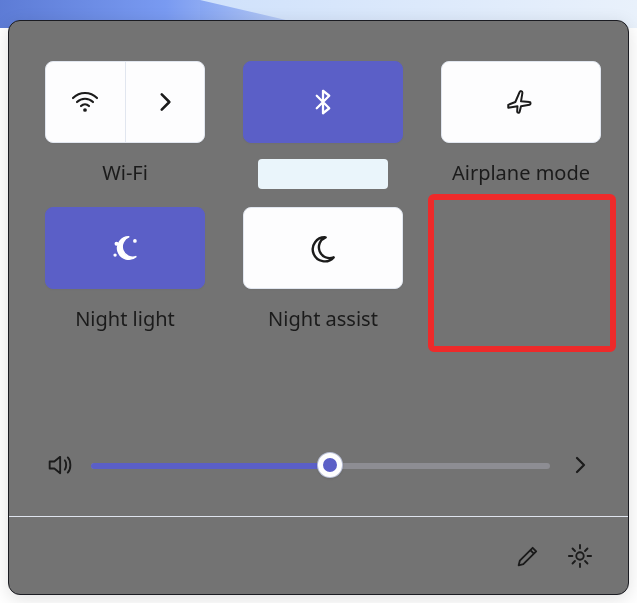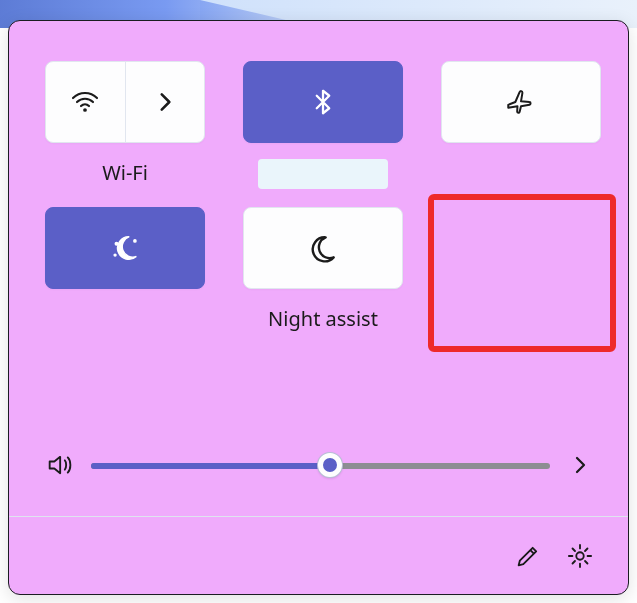--- a/index.html
+++ b/index.html
@@ -14,21 +14,21 @@
     opacity: 0.9;
   }
   .desk-light {
     position: absolute; top: 0; left: 200px; right: 0; height: 28px;
     background: linear-gradient(90deg, #cfe1fb 0%, #e9f1fb 100%);
   }
 
   .panel {
     position: absolute;
     left: 8px; top: 20px; right: 8px; bottom: 8px;
-    background: #f0abfc;
+    background: #737373;
     border: 1px solid #1b1c22;
     border-radius: 12px;
     box-shadow: 0 4px 18px rgba(0,0,0,0.12);
     overflow: hidden;
   }
   .tiles {
     padding: 40px 36px 0 36px;
     display: grid;
     grid-template-columns: repeat(3, 1fr);
     column-gap: 38px;
@@ -148,34 +148,36 @@
 
 
     <div class="tile-wrap">
       <div class="tile">
         <span class="ico">
           <svg width="34" height="34" viewBox="0 0 24 24" fill="none">
             <path d="M3 14l5-2 3-7c.5-1 2-1 2 .5l-1 6 6 .5c1 0 1 1.5 0 2l-6 1-1 4c-.3 1-1.7.8-1.7-.3l.2-3.7L3 16v-2z" stroke="#1b1b1b" stroke-width="1.4" stroke-linejoin="round" stroke-linecap="round"></path>
           </svg>
         </span>
       </div>
+      <div class="tile-label">Airplane mode</div>
     </div>
 
     <div class="tile-wrap">
       <div class="tile active">
         <span class="ico">
           <svg width="34" height="34" viewBox="0 0 24 24" fill="none">
             <path class="fillwhite" d="M15 4a8 8 0 1 0 5 14 7 7 0 0 1-5-14z" fill="#fff"></path>
             <circle class="fillwhite" cx="6" cy="9" r="0.9" fill="#fff"></circle>
             <circle class="fillwhite" cx="8" cy="14" r="0.7" fill="#fff"></circle>
             <circle class="fillwhite" cx="5" cy="17" r="0.7" fill="#fff"></circle>
             <circle class="fillwhite" cx="19" cy="7" r="0.8" fill="#fff"></circle>
           </svg>
         </span>
       </div>
+      <div class="tile-label">Night light</div>
     </div>
 
     <div class="tile-wrap" id="focusassist-wrap">
       <div class="tile">
         <span class="ico">
           <svg width="32" height="32" viewBox="0 0 24 24" fill="none">
             <path d="M14 4a9 9 0 1 0 6 15 8 8 0 0 1-6-15z" stroke="#1b1b1b" stroke-width="1.8" stroke-linejoin="round"></path>
           </svg>
         </span>
       </div>

